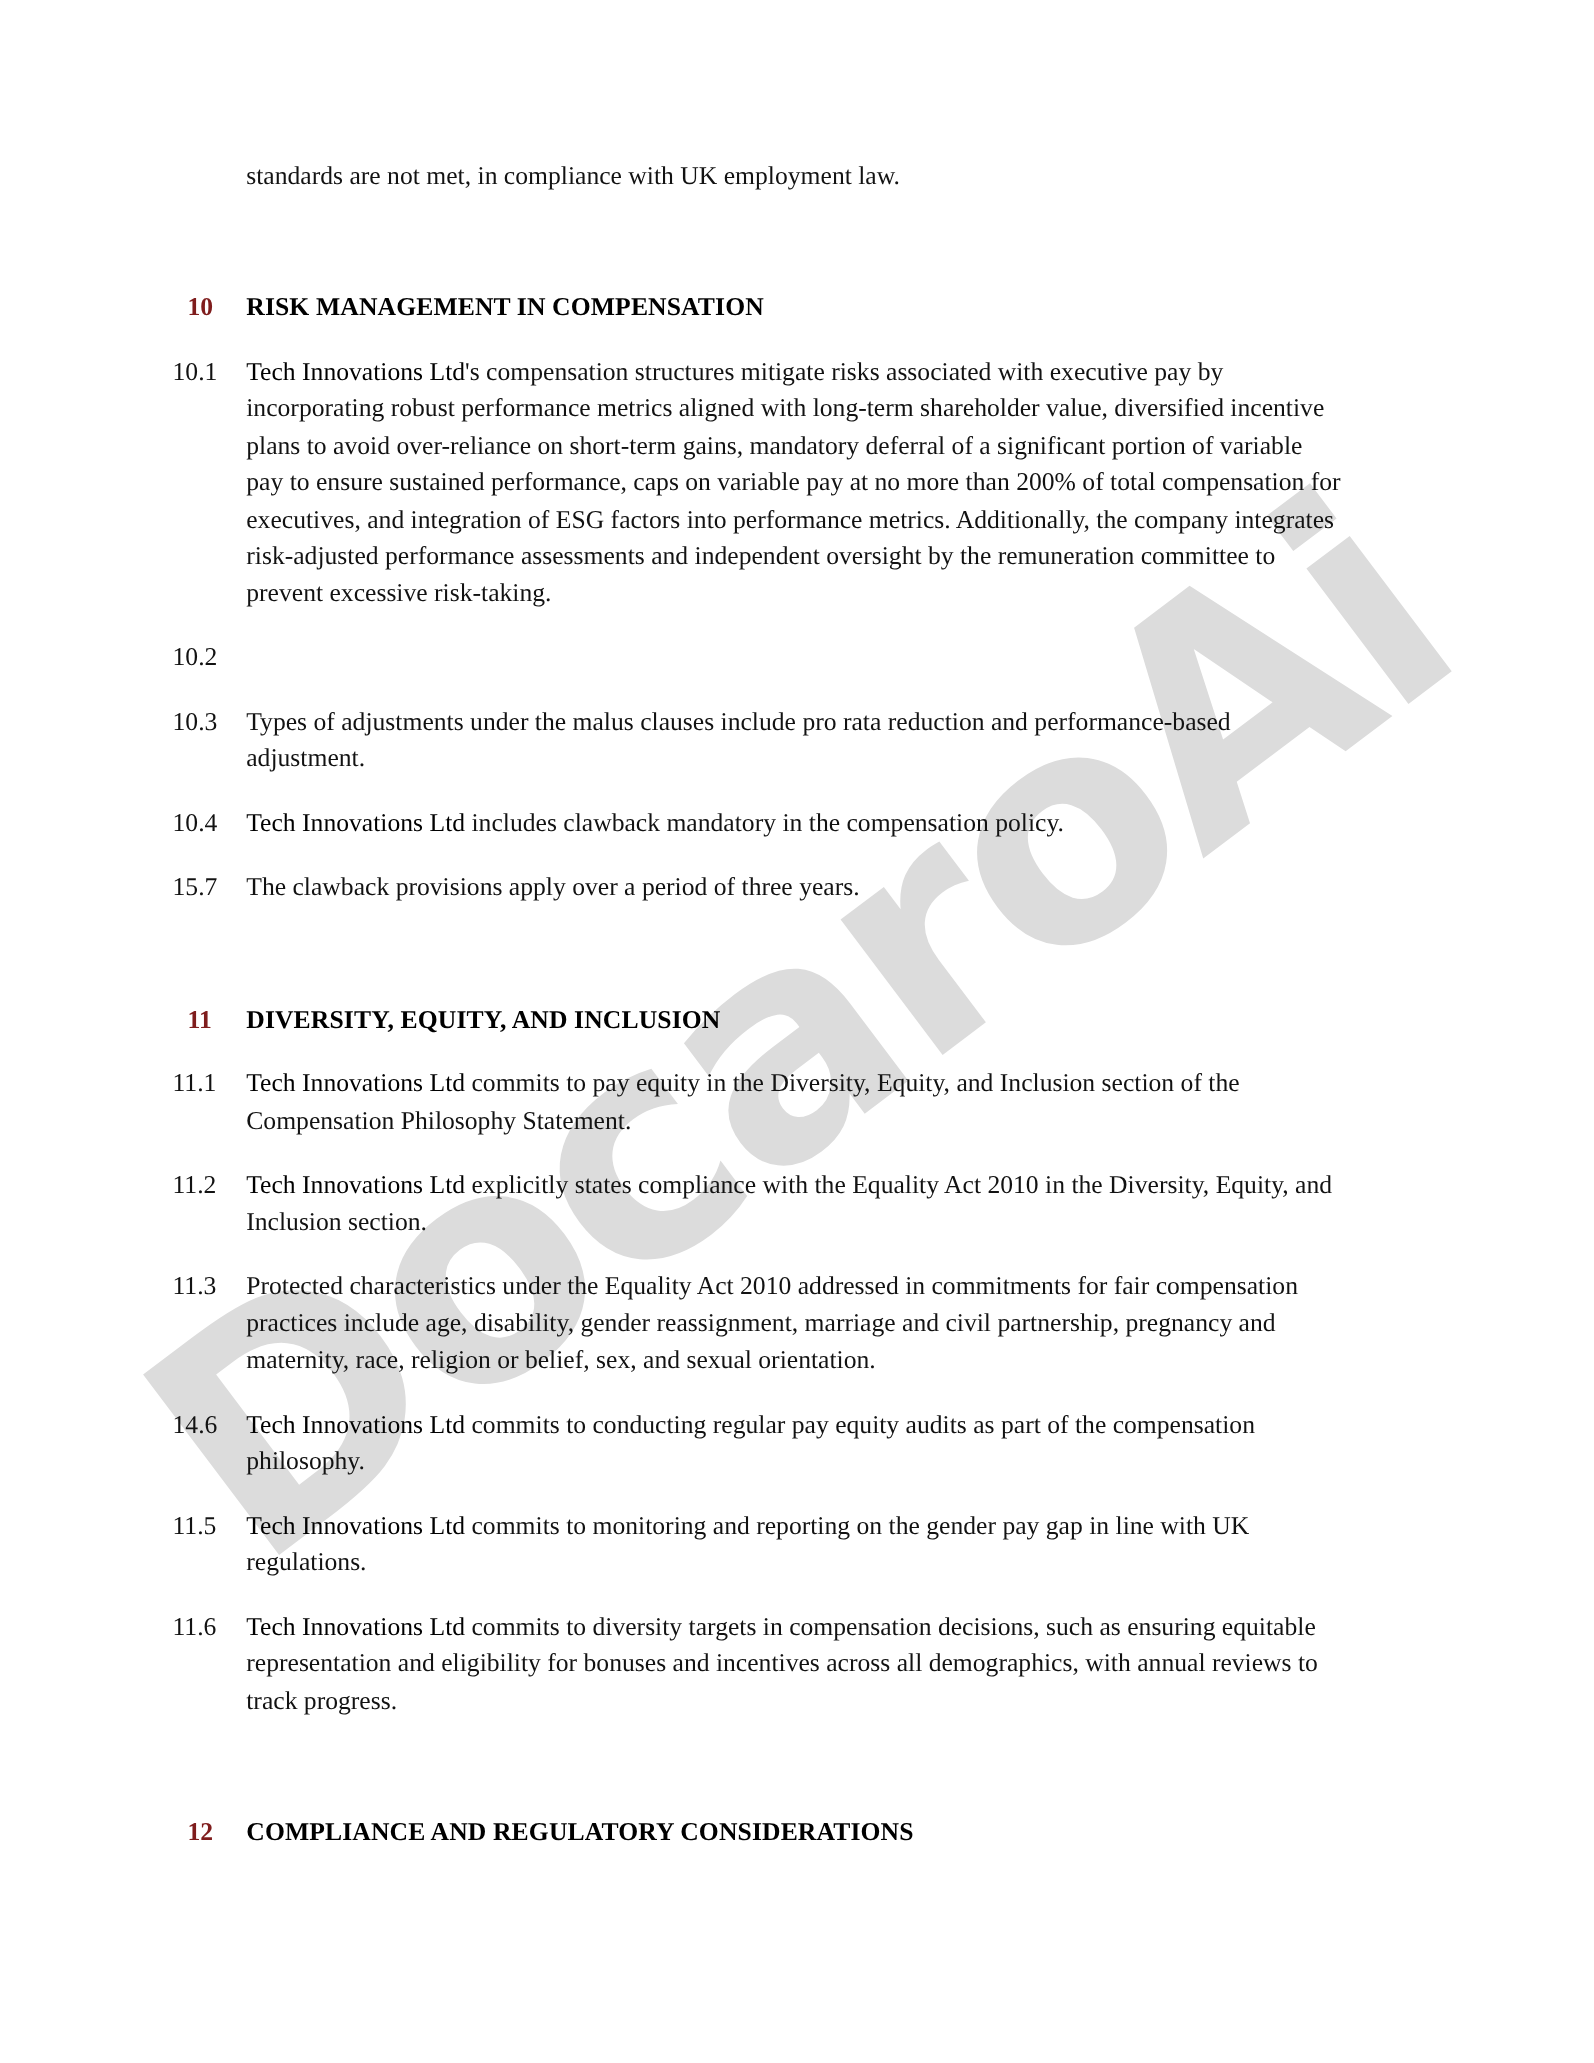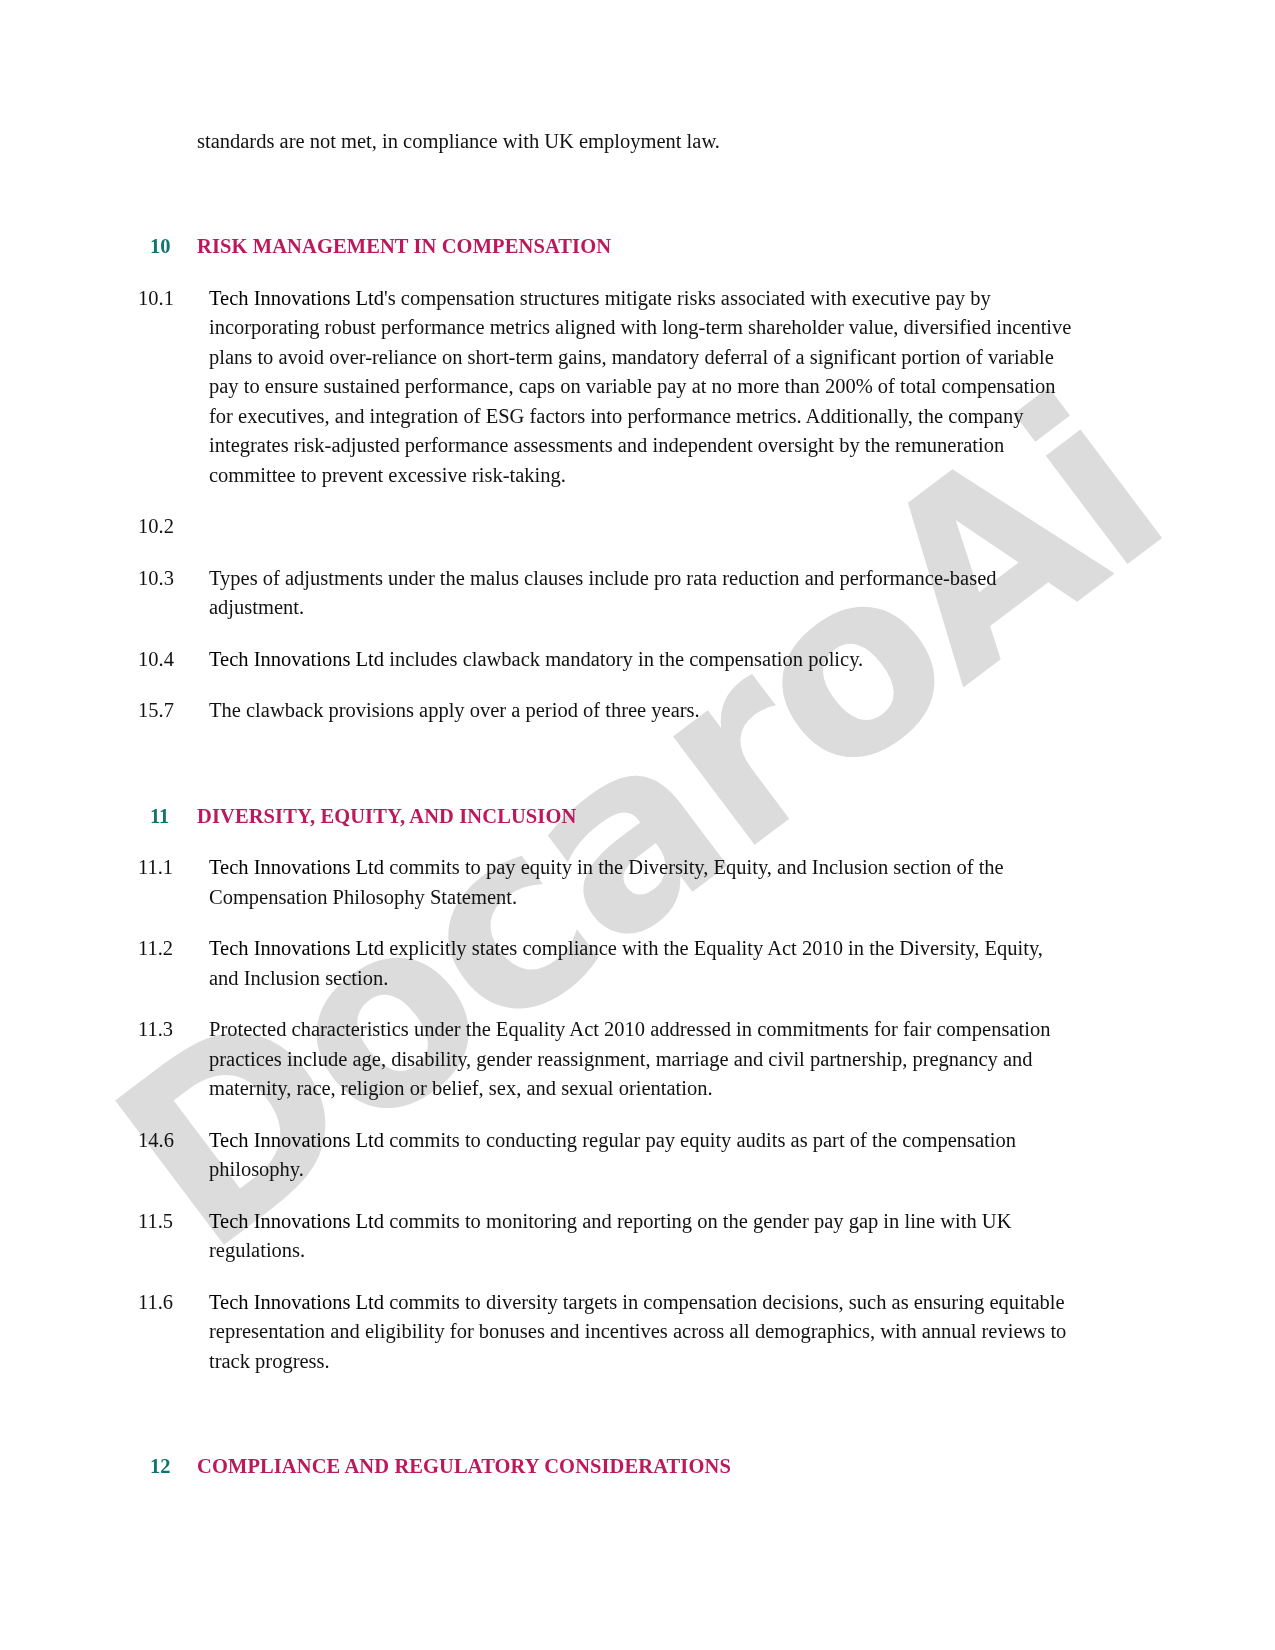--- a/index.html
+++ b/index.html
@@ -64,35 +64,34 @@
     display: flex;
     margin-top: 76px;
     margin-bottom: 0;
   }
   .section-heading .sec-num {
     width: 47px;
     margin-left: 150px;
     font-weight: 700;
     font-size: 20.5px;
     line-height: 29.5px;
-    color: #0f766e;
+    color: #7f1d1d;
   }
   .section-heading .sec-title {
     font-weight: 700;
     font-size: 20.5px;
     line-height: 29.5px;
     letter-spacing: 0.1px;
-    color: #be185d;
+    color: #000000;
   }
 
   
   .clause {
     display: flex;
     margin-top: 22px;
-    gap: 12px;
   }
   .clause .clause-num {
     width: 59px;
     flex: 0 0 59px;
     margin-left: 138px;
     font-size: 20.5px;
     line-height: 29.5px;
     color: #121212;
   }
   .clause .clause-body {

